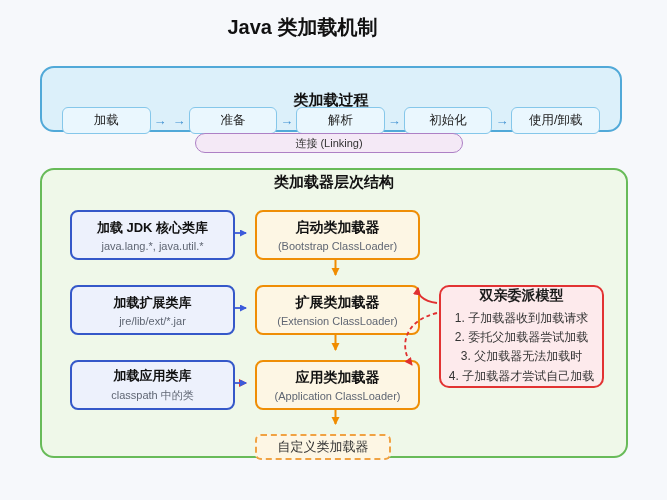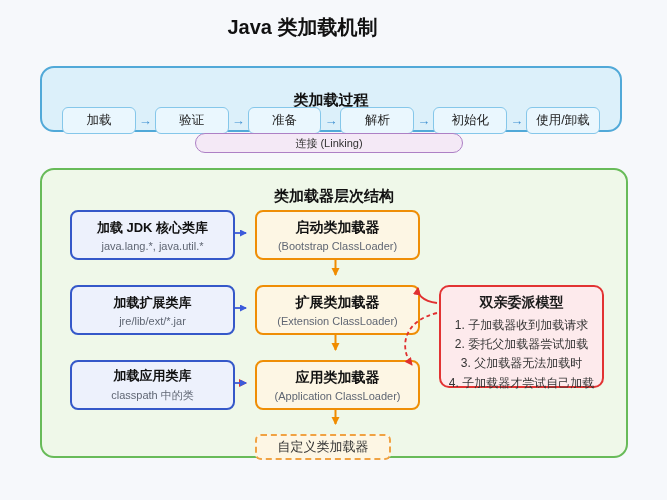--- a/index.html
+++ b/index.html
@@ -44,39 +44,39 @@
     display:flex; align-items:center; justify-content:center;
     font-size:11px; color:#333;margin-left:36px;
   }
 
   
   .hierarchy-box {
     position:absolute; left:40px; top:168px; width:588px; height:290px;
     background:#eff8e9; border:2px solid #68bb59; border-radius:14px;
   }
   .hierarchy-title {
-    text-align:center; padding-top:17px;
+    text-align:center; padding-top:3px;
     font-size:15px; font-weight:bold; color:#111;
   }
   .node {
     position:absolute; width:165px; height:50px;
     display:flex; flex-direction:column; align-items:center; justify-content:center;
     border-radius:8px; text-align:center;
   }
   .node .t { font-size:13px; font-weight:bold; color:#111; }
   .node .s { font-size:11px; color:#5f6673; margin-top:3px; }
   .lib-node  { left:28px;  background:#edf1fc; border:2px solid #3558c9; }
   .loader-node { left:213px; background:#fdf6e4; border:2px solid #ef8e06; }
   .loader-node .t { font-size:14px; }
   .row-0 { top:40px; } .row-1 { top:115px; } .row-2 { top:190px; }
 
   .delegation-box {
     position:absolute; left:397px; top:115px; width:165px; height:103px;
     background:#fdeaec; border:2px solid #e23333; border-radius:10px;
-    padding-top:7px; text-align:center;
+    padding-top:0; text-align:center;
   }
   .delegation-title { font-size:14px; font-weight:bold; color:#1a1a1a; margin-bottom:4px; }
   .delegation-item { font-size:12px; color:#333; line-height:1.6; }
 
   .custom-node {
     position:absolute; left:213px; top:264px; width:136px; height:26px;
     background:#fdf6e4; border:2px dashed #f0a243; border-radius:6px;
     display:flex; align-items:center; justify-content:center;
     font-size:13px; color:#333;
   }
@@ -89,21 +89,20 @@
 </head>
 <body>
 
 <div class="page-title">Java 类加载机制</div>
 
 <div class="process-box">
   <div class="process-title">类加载过程</div>
   <div class="steps-row">
     <div class="step-box">加载</div>
     <span class="step-arrow">→</span>
-    <div class="step-box">验证</div>
     <span class="step-arrow">→</span>
     <div class="step-box">准备</div>
     <span class="step-arrow">→</span>
     <div class="step-box">解析</div>
     <span class="step-arrow">→</span>
     <div class="step-box">初始化</div>
     <span class="step-arrow">→</span>
     <div class="step-box">使用/卸载</div>
   </div>
 </div>

